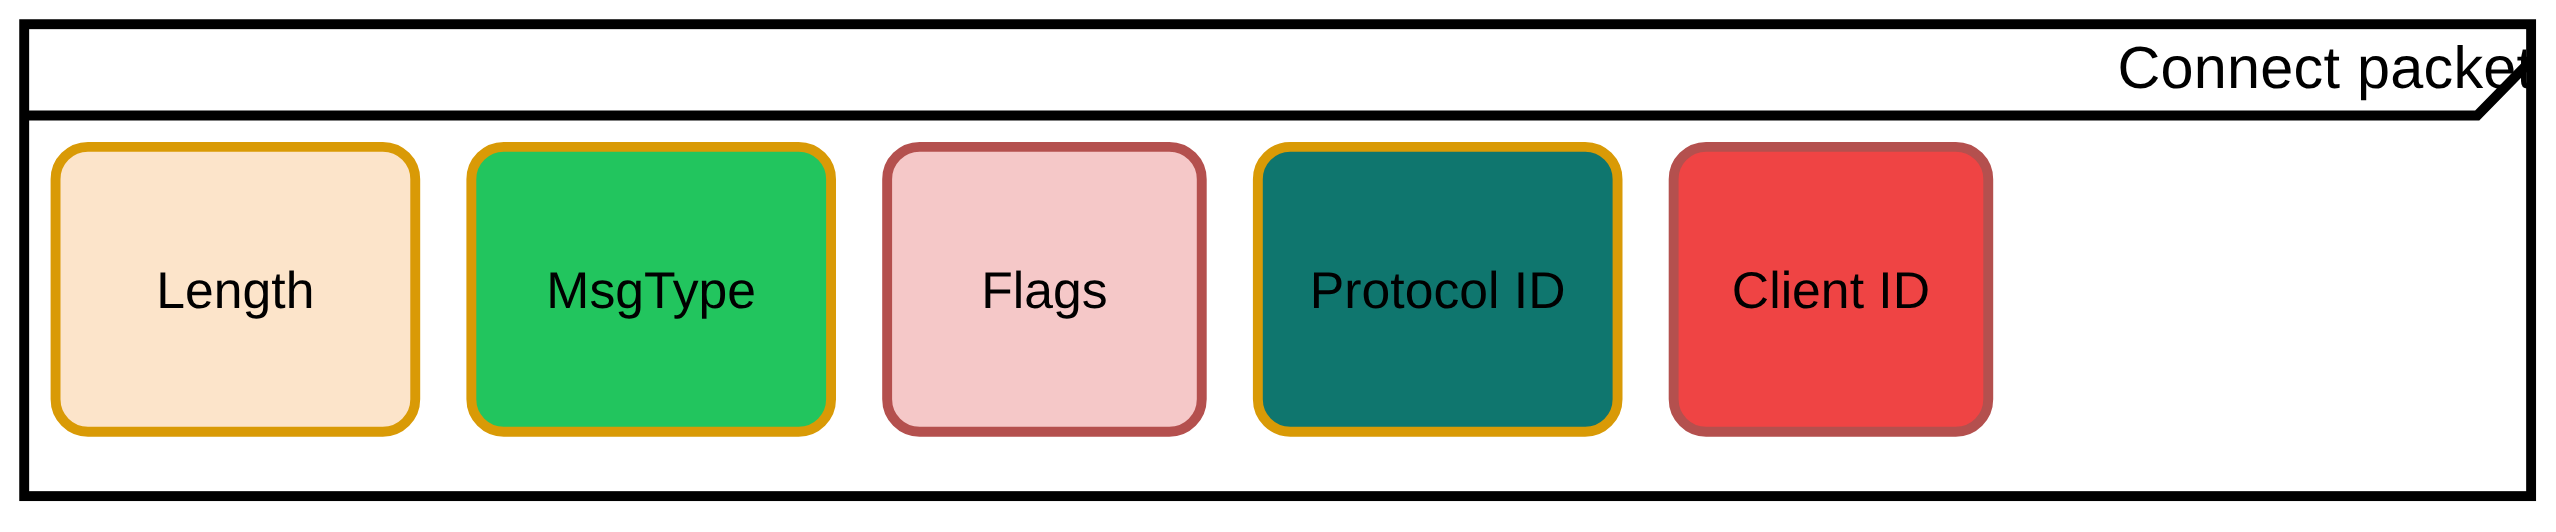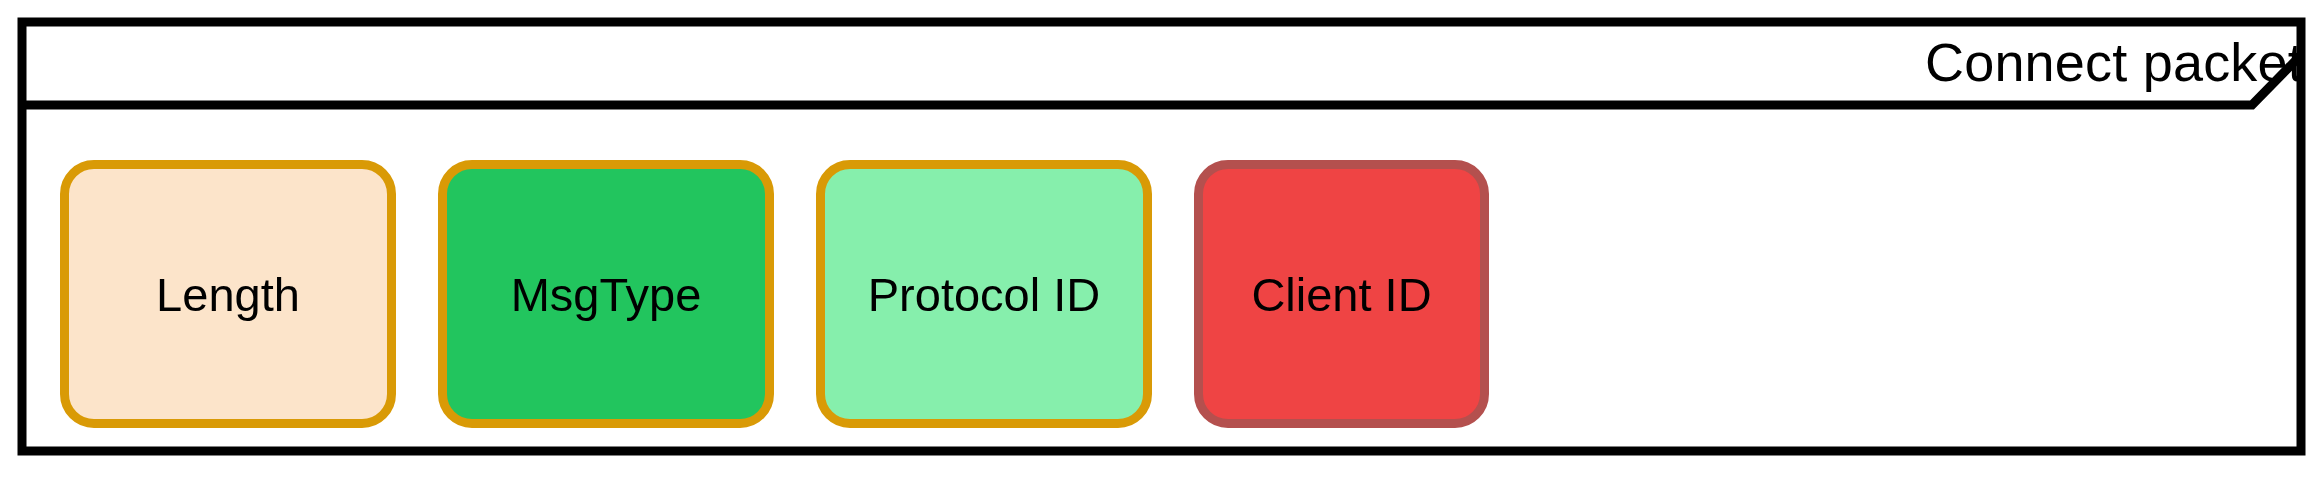--- a/index.html
+++ b/index.html
@@ -41,28 +41,28 @@
     font-size: 54px;
     color: #000000;
     letter-spacing: 0.2px;
     white-space: nowrap;
   }
 
   
   .fields-row {
     position: absolute;
     left: 18px;
-    top: 119px;
+    top: 88px;
     width: 2287px;
     height: 350px;
     display: flex;
     align-items: center;
     justify-content: flex-start;
     box-sizing: border-box;
-    padding-left: 42px;
+    padding-left: 28px;
     padding-right: 24px;
   }
 
   .field-box {
     height: 268px;
     border-radius: 34px;
     border-style: solid;
     border-width: 9px;
     box-sizing: border-box;
     display: flex;
@@ -110,22 +110,25 @@
   <div class="fields-row">
 
     <div class="field-box w-length" style="background: rgb(252, 228, 202); border-color: rgb(217, 154, 6);">
       <span class="field-label">Length</span>
     </div>
 
     <div class="field-box w-msgtype" style="background: #22c55e; border-color: rgb(217, 154, 6);">
       <span class="field-label">MsgType</span>
     </div>
 
+    <div class="field-box w-flags" style="background: rgb(245, 200, 200); border-color: rgb(180, 80, 78);">
+      <span class="field-label">Flags</span>
+    </div>
 
-    <div class="field-box w-protocolid" style="background: #86efac; border-color: rgb(217, 154, 6);">
+    <div class="field-box w-protocolid" style="background: #0f766e; border-color: rgb(217, 154, 6);">
       <span class="field-label">Protocol ID</span>
     </div>
 
 
     <div class="field-box w-clientid" style="background: #ef4444; border-color: rgb(180, 80, 78);">
       <span class="field-label">Client ID</span>
     </div>
 
   </div>
 

